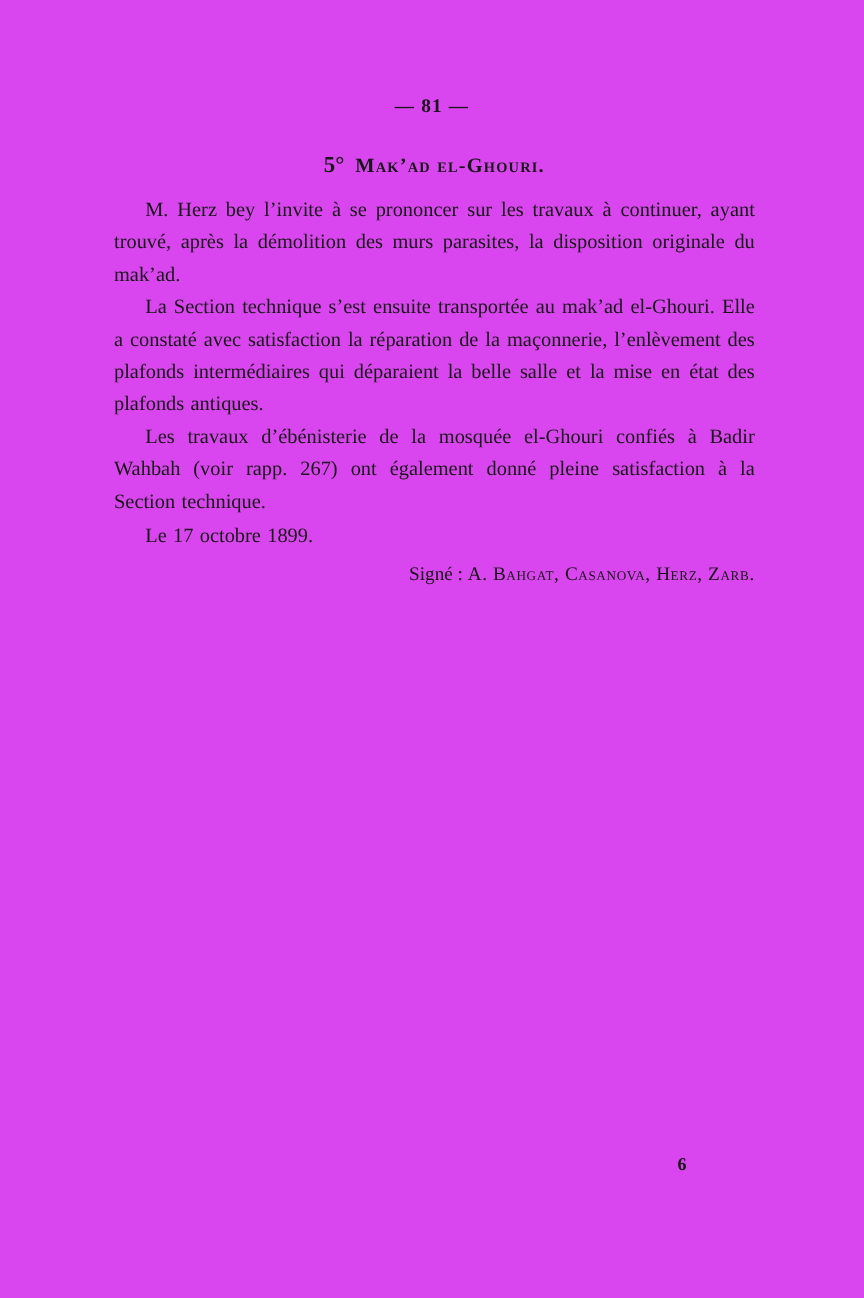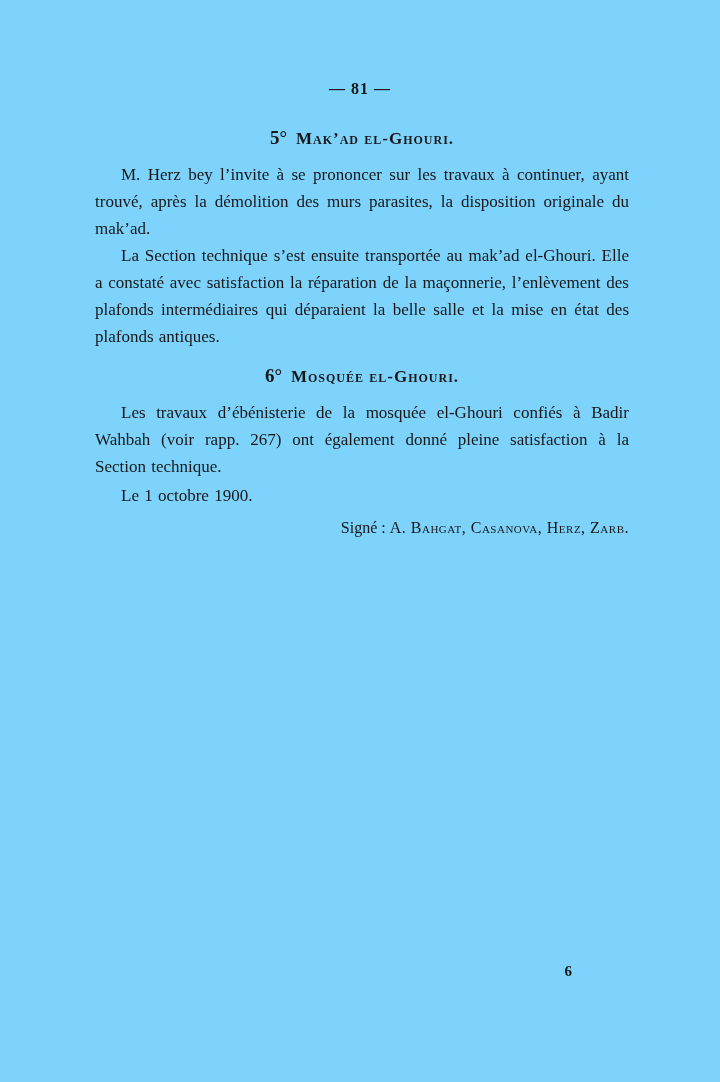--- a/index.html
+++ b/index.html
@@ -4,21 +4,21 @@
 <style>
   html, body {
     margin: 0;
     padding: 0;
     background: #ffffff;
   }
   .page {
     position: relative;
     width: 720px;
     height: 1082px;
-    background: #7dd3fc;
+    background: #d946ef;
     font-family: "Liberation Serif", "DejaVu Serif", serif;
     color: #171717;
     overflow: hidden;
   }
   .header-number {
     position: absolute;
     top: 80px;
     left: 0;
     width: 100%;
     text-align: center;
@@ -92,27 +92,24 @@
 
   <div class="content">
 
 
     <div class="heading">
       <span class="h-num">5°</span><span class="h-title">Mak’ad el-Ghouri.</span>
     </div>
     <p class="para">M. Herz bey l’invite à se prononcer sur les travaux à continuer, ayant trouvé, après la démolition des murs parasites, la disposition originale du mak’ad.</p>
     <p class="para">La Section technique s’est ensuite transportée au mak’ad el-Ghouri. Elle a constaté avec satisfaction la réparation de la maçonnerie, l’enlèvement des plafonds intermédiaires qui déparaient la belle salle et la mise en état des plafonds antiques.</p>
 
-    <div class="heading">
-      <span class="h-num">6°</span><span class="h-title">Mosquée el-Ghouri.</span>
-    </div>
     <p class="para">Les travaux d’ébénisterie de la mosquée el-Ghouri confiés à Badir Wahbah (voir rapp. 267) ont également donné pleine satisfaction à la Section technique.</p>
 
 
-    <p class="para date-line">Le 1 octobre 1900.</p>
+    <p class="para date-line">Le 17 octobre 1899.</p>
 
     <p class="signature">
       <span>Signé : </span><span class="sig-names">A. Bahgat, Casanova, Herz, Zarb.</span>
     </p>
 
   </div>
 
   <div class="footer-number">6</div>
 
 </div>

